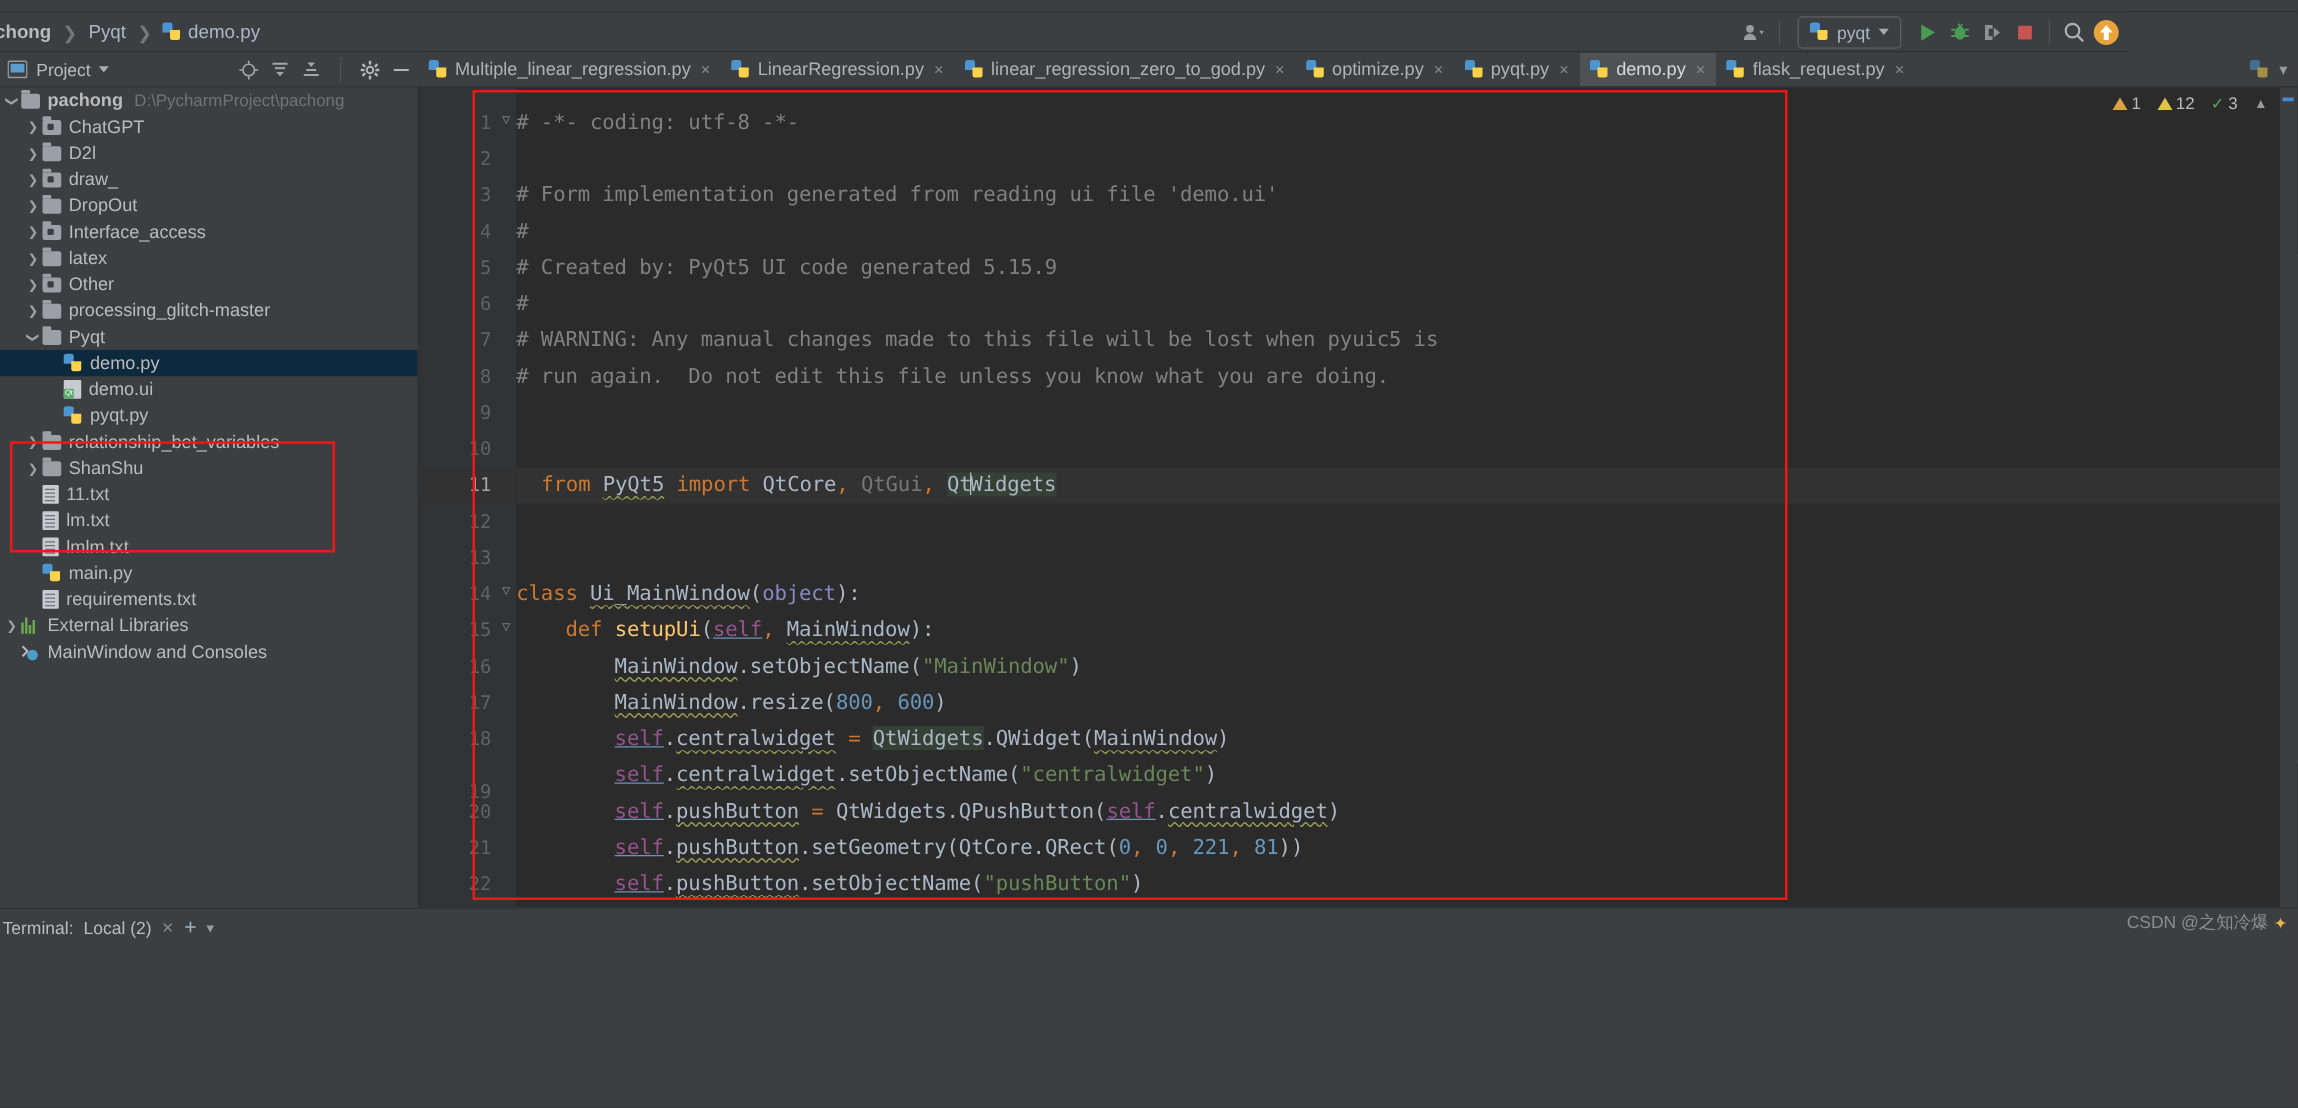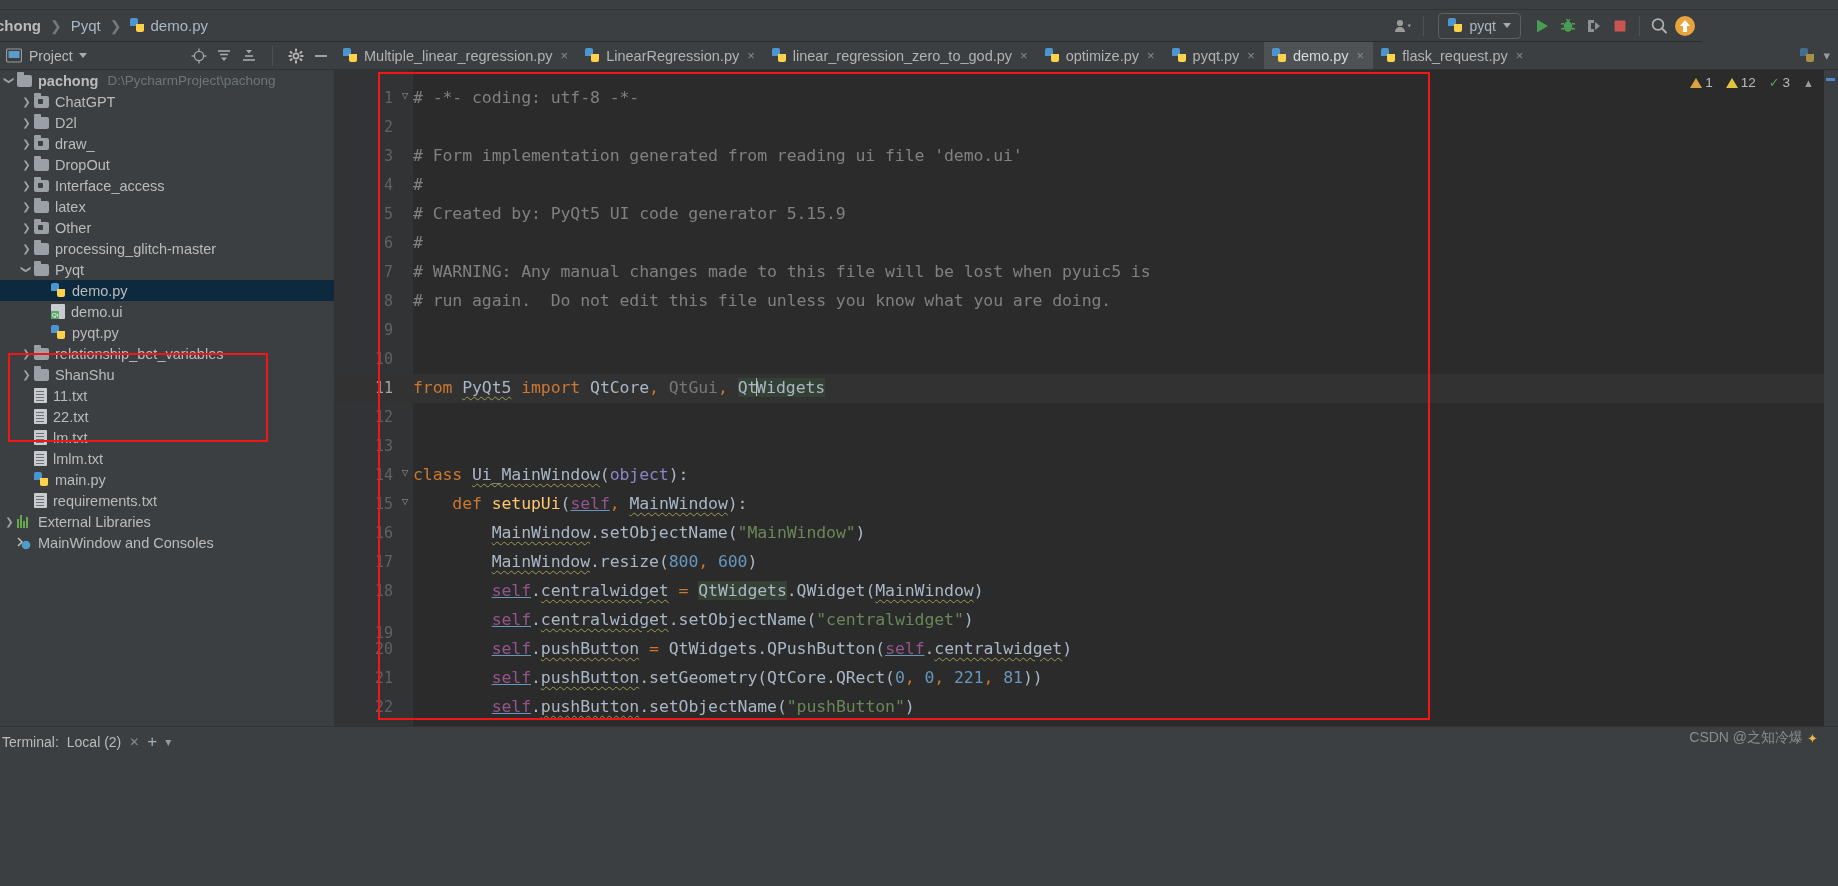--- a/index.html
+++ b/index.html
@@ -213,21 +213,21 @@
   }
   .term-row {
     position: absolute; left: 0; top: 2px; height: 26px; display:flex; align-items:center;
     font-size: 14px; color: #bbbbbb; gap: 8px; padding-left: 2px;
   }
   .term-row .lab { color: #bbbbbb; }
   .term-row .local { color: #bbbbbb; }
   .term-x { color: #8a8a8a; font-size: 12px; }
   .plus { color: #9fb2c2; font-size: 17px; line-height: 12px; }
   .watermark {
-    position: absolute; right: 20px; top: 2px; font-size: 14px; color: #8c8c8c;
+    position: absolute; right: 8px; top: 2px; font-size: 14px; color: #8c8c8c;
     display:flex; align-items:center; gap:4px;
   }
   .star { color: #e8b54a; font-size: 13px; }
 
   svg { display: block; }
 </style>
 </head>
 <body>
 
 <div class="app">
@@ -525,25 +525,20 @@
           <span class="tree-name">ShanShu</span>
         </div>
         <div class="tree-row" style="padding-left: 19px;">
           <span class="arrow"></span>
           <span class="txticon"></span>
           <span class="tree-name">11.txt</span>
         </div>
         <div class="tree-row" style="padding-left: 19px;">
           <span class="arrow"></span>
           <span class="txticon"></span>
-          <span class="tree-name">22.txt</span>
-        </div>
-        <div class="tree-row" style="padding-left: 19px;">
-          <span class="arrow"></span>
-          <span class="txticon"></span>
           <span class="tree-name">lm.txt</span>
         </div>
         <div class="tree-row" style="padding-left: 19px;">
           <span class="arrow"></span>
           <span class="txticon"></span>
           <span class="tree-name">lmlm.txt</span>
         </div>
         <div class="tree-row" style="padding-left: 19px;">
           <span class="arrow"></span>
           <span class="pyicon" style="margin-right: 6px;">
@@ -587,35 +582,35 @@
         <div class="lineno" style="position: absolute; top: 19px;">1</div>
         <div class="fold" style="position: absolute; top: 19px;">▽</div>
         <div class="codeline" style="position: absolute; top: 18px;"><span class="c-com"># -*- coding: utf-8 -*-</span></div>
         <div class="lineno" style="position: absolute; top: 48px;">2</div>
         <div class="codeline" style="position: absolute; top: 47px;"></div>
         <div class="lineno" style="position: absolute; top: 77px;">3</div>
         <div class="codeline" style="position: absolute; top: 76px;"><span class="c-com"># Form implementation generated from reading ui file 'demo.ui'</span></div>
         <div class="lineno" style="position: absolute; top: 106px;">4</div>
         <div class="codeline" style="position: absolute; top: 105px;"><span class="c-com">#</span></div>
         <div class="lineno" style="position: absolute; top: 135px;">5</div>
-        <div class="codeline" style="position: absolute; top: 134px;"><span class="c-com"># Created by: PyQt5 UI code generator 5.15.9</span></div>
+        <div class="codeline" style="position: absolute; top: 134px;"><span class="c-com"># Created by: PyQt5 UI code generated 5.15.9</span></div>
         <div class="lineno" style="position: absolute; top: 164px;">6</div>
         <div class="codeline" style="position: absolute; top: 163px;"><span class="c-com">#</span></div>
         <div class="lineno" style="position: absolute; top: 193px;">7</div>
         <div class="codeline" style="position: absolute; top: 192px;"><span class="c-com"># WARNING: Any manual changes made to this file will be lost when pyuic5 is</span></div>
         <div class="lineno" style="position: absolute; top: 222px;">8</div>
         <div class="codeline" style="position: absolute; top: 221px;"><span class="c-com"># run again.  Do not edit this file unless you know what you are doing.</span></div>
         <div class="lineno" style="position: absolute; top: 251px;">9</div>
         <div class="codeline" style="position: absolute; top: 250px;"></div>
         <div class="lineno" style="position: absolute; top: 280px;">10</div>
         <div class="codeline" style="position: absolute; top: 279px;"></div>
         <div class="gut-hl" style="top: 304px;"></div>
         <div class="hl-line" style="top: 304px; left: 78px; right: 14px;"></div>
         <div class="lineno cur" style="position: absolute; top: 309px;">11</div>
-        <div class="codeline" style="position: absolute; top: 308px;"><span class="c-kw">from</span> <span class="c-pln wavy">PyQt5</span> <span class="c-kw">import</span> <span class="c-pln">QtCore</span><span class="c-kw">,</span> <span class="c-dim">QtGui</span><span class="c-kw">,</span> <span class="hl-ident">Qt<span class="caret"></span>Widgets</span></div>
+        <div class="codeline" style="position: absolute; top: 308px; margin-left: 20px;"><span class="c-kw">from</span> <span class="c-pln wavy">PyQt5</span> <span class="c-kw">import</span> <span class="c-pln">QtCore</span><span class="c-kw">,</span> <span class="c-dim">QtGui</span><span class="c-kw">,</span> <span class="hl-ident">Qt<span class="caret"></span>Widgets</span></div>
         <div class="lineno" style="position: absolute; top: 338px;">12</div>
         <div class="codeline" style="position: absolute; top: 337px;"></div>
         <div class="lineno" style="position: absolute; top: 367px;">13</div>
         <div class="codeline" style="position: absolute; top: 366px;"></div>
         <div class="lineno" style="position: absolute; top: 396px;">14</div>
         <div class="fold" style="position: absolute; top: 396px;">▽</div>
         <div class="codeline" style="position: absolute; top: 395px;"><span class="c-kw">class</span> <span class="c-pln wavy">Ui_MainWindow</span>(<span class="c-obj">object</span>):</div>
         <div class="lineno" style="position: absolute; top: 425px;">15</div>
         <div class="fold" style="position: absolute; top: 425px;">▽</div>
         <div class="codeline" style="position: absolute; top: 424px;">    <span class="c-kw">def</span> <span class="c-def">setupUi</span>(<span class="c-self uline">self</span><span class="c-kw">,</span> <span class="c-pln wavy">MainWindow</span>):</div>

